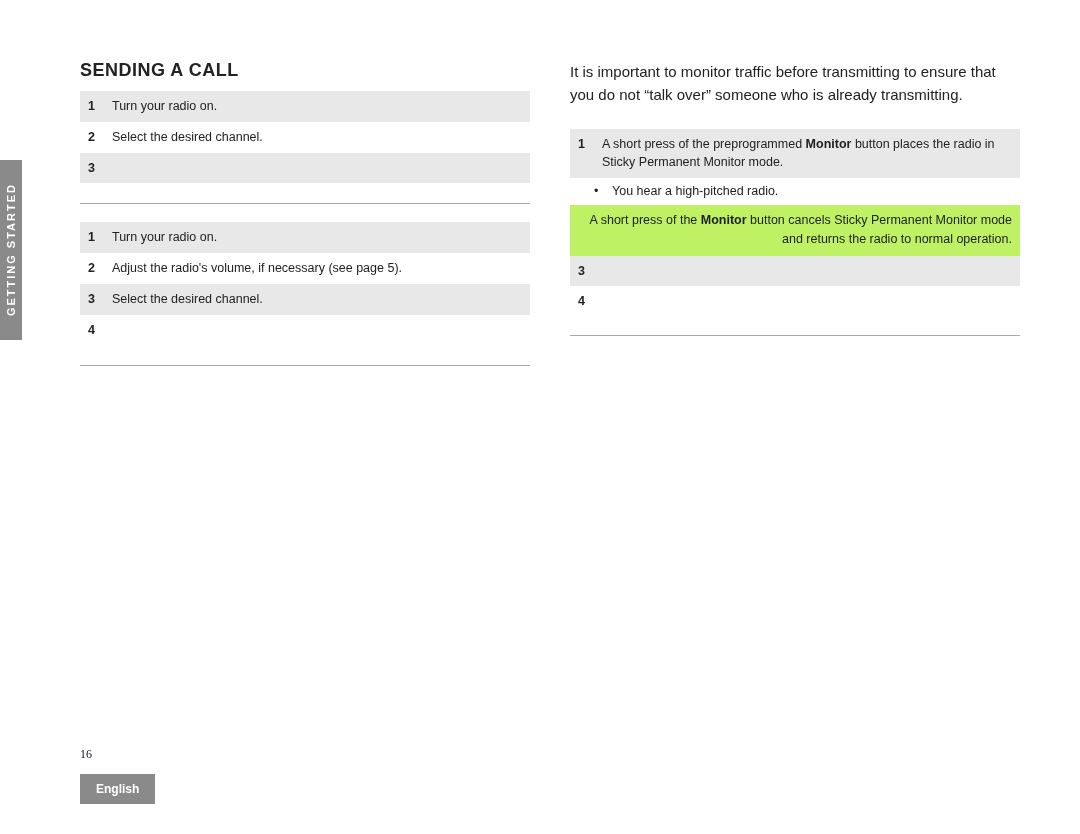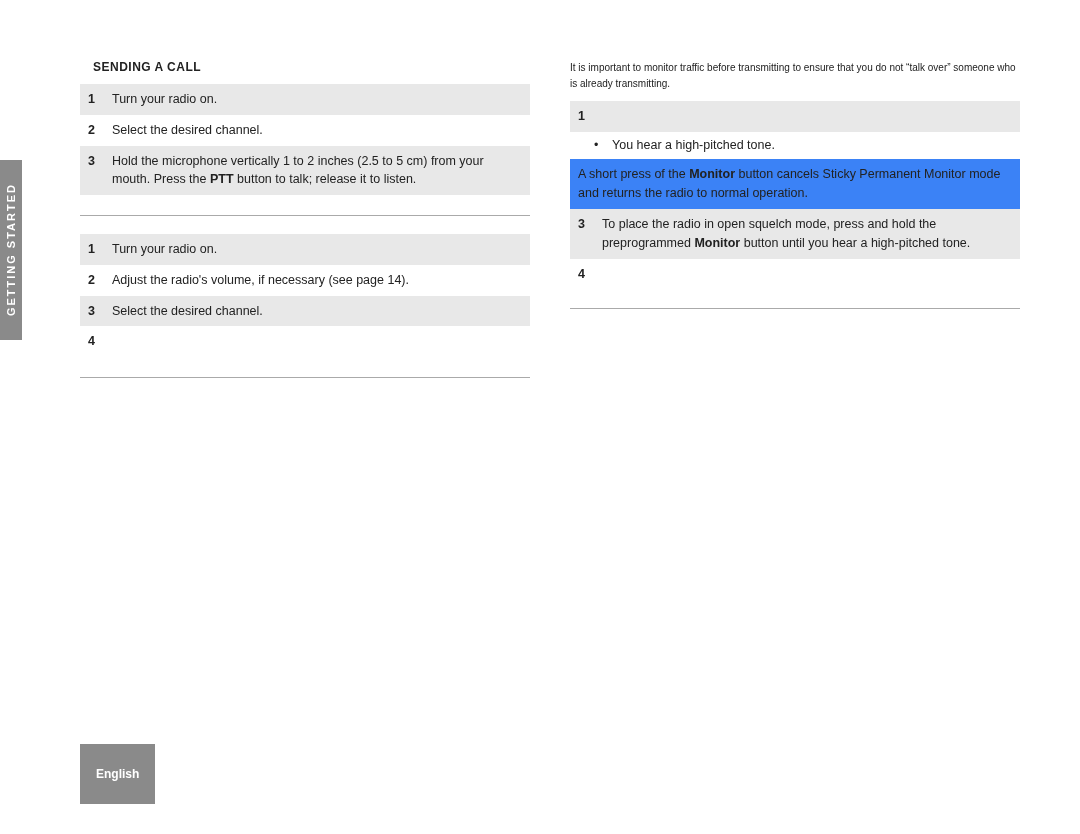--- a/index.html
+++ b/index.html
@@ -53,26 +53,25 @@
       flex: 1;
     }
 
     
     .right-column {
       flex: 1;
     }
 
     
     .section-heading {
-      font-size: 12px;
+      font-size: 18px;
       font-weight: bold;
       text-transform: uppercase;
       margin-bottom: 10px;
       letter-spacing: 0.5px;
-      margin-left: 13px;
     }
 
     
     .step-list {
       list-style: none;
       margin-bottom: 20px;
     }
 
     .step-item {
       display: flex;
@@ -102,23 +101,23 @@
 
     
     .divider {
       border: none;
       border-top: 1.5px solid #aaa;
       margin: 18px 0;
     }
 
     
     .monitoring-intro {
-      font-size: 10px;
+      font-size: 15px;
       line-height: 1.55;
-      margin-bottom: 10px;
+      margin-bottom: 22px;
     }
 
     .monitoring-step {
       display: flex;
       gap: 10px;
       padding: 6px 8px;
       font-size: 12.5px;
       line-height: 1.5;
       margin-bottom: 0;
     }
@@ -140,21 +139,22 @@
     }
 
     .bullet-dot {
       min-width: 10px;
     }
 
     .intertext {
       font-size: 12.5px;
       line-height: 1.55;
       padding: 6px 8px;
-      background: #3b82f6;
+      background: #bef264;
+      text-align: right;
     }
 
     
     .page-number {
       position: absolute;
       left: 80px;
       bottom: 72px;
       font-size: 12px;
       color: #0f172a;
       font-family: Liberation Serif, serif;
@@ -162,21 +162,21 @@
 
     
     .english-tab {
       position: absolute;
       left: 80px;
       bottom: 30px;
       background: #8a8a8a;
       color: #ffffff;
       font-size: 12px;
       font-weight: bold;
-      padding: 23px 16px;
+      padding: 8px 16px;
     }
   </style>
 </head>
 <body>
 
 <div class="side-tab">
   <span class="side-tab-text">GETTING STARTED</span>
 </div>
 
 <div class="main-content">
@@ -188,34 +188,33 @@
       <li class="step-item">
         <span class="step-number">1</span>
         <span class="step-text">Turn your radio on.</span>
       </li>
       <li class="step-item">
         <span class="step-number">2</span>
         <span class="step-text">Select the desired channel.</span>
       </li>
       <li class="step-item">
         <span class="step-number">3</span>
-        <span class="step-text">Hold the microphone vertically 1 to 2 inches (2.5 to 5 cm) from your mouth. Press the <strong>PTT</strong> button to talk; release it to listen.</span>
       </li>
     </ul>
 
     <hr class="divider">
 
     <ul class="step-list">
       <li class="step-item">
         <span class="step-number">1</span>
         <span class="step-text">Turn your radio on.</span>
       </li>
       <li class="step-item">
         <span class="step-number">2</span>
-        <span class="step-text">Adjust the radio's volume, if necessary (see page 14).</span>
+        <span class="step-text">Adjust the radio's volume, if necessary (see page 5).</span>
       </li>
       <li class="step-item">
         <span class="step-number">3</span>
         <span class="step-text">Select the desired channel.</span>
       </li>
       <li class="step-item">
         <span class="step-number">4</span>
       </li>
     </ul>
 
@@ -223,32 +222,32 @@
 
   </div>
 
   <div class="right-column">
 
 
     <p class="monitoring-intro">It is important to monitor traffic before transmitting to ensure that you do not “talk over” someone who is already transmitting.</p>
 
     <div class="monitoring-step" style="background:#e8e8e8;">
       <span class="step-number">1</span>
+      <span class="step-text">A short press of the preprogrammed <strong>Monitor</strong> button places the radio in Sticky Permanent Monitor mode.</span>
     </div>
     <div class="bullet-item">
       <span class="bullet-dot">•</span>
-      <span>You hear a high-pitched tone.</span>
+      <span>You hear a high-pitched radio.</span>
     </div>
     <div class="intertext">
       A short press of the <strong>Monitor</strong> button cancels Sticky Permanent Monitor mode and returns the radio to normal operation.
     </div>
 
     <div class="monitoring-step" style="background:#e8e8e8;">
       <span class="step-number">3</span>
-      <span class="step-text">To place the radio in open squelch mode, press and hold the preprogrammed <strong>Monitor</strong> button until you hear a high-pitched tone.</span>
     </div>
 
     <div class="monitoring-step" style="background:#ffffff;">
       <span class="step-number">4</span>
     </div>
 
     <hr class="divider">
 
   </div>
 

